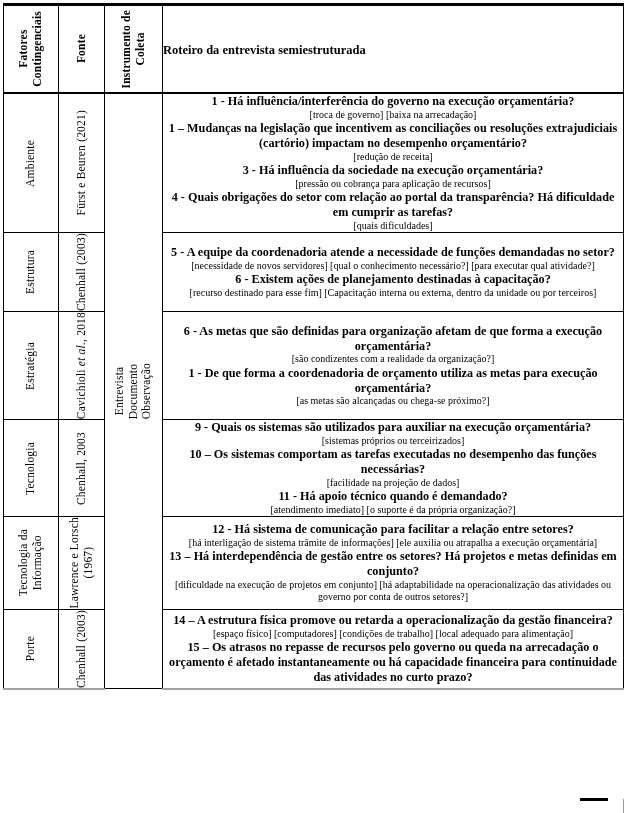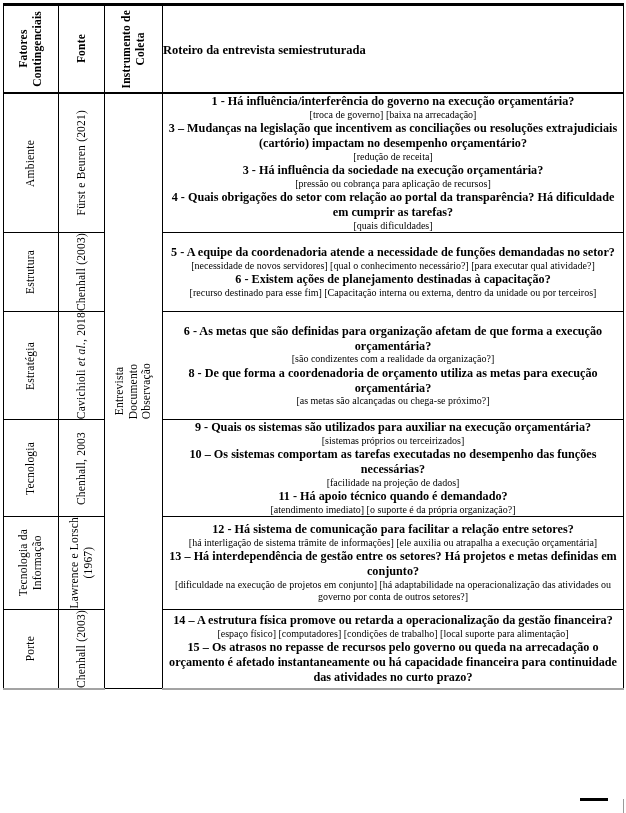--- a/index.html
+++ b/index.html
@@ -185,21 +185,21 @@
           <td class="instr-cell" rowspan="6">
             <div class="rot-wrap">
               <span class="rot">Entrevista
 Documento
 Observação</span>
             </div>
           </td>
           <td class="script-cell">
             <p class="q">1 - Há influência/interferência do governo na execução orçamentária?</p>
             <p class="probe">[troca de governo] [baixa na arrecadação]</p>
-            <p class="q">3 – Mudanças na legislação que incentivem as conciliações ou resoluções extrajudiciais (cartório) impactam no desempenho orçamentário?</p>
+            <p class="q">1 – Mudanças na legislação que incentivem as conciliações ou resoluções extrajudiciais (cartório) impactam no desempenho orçamentário?</p>
             <p class="probe">[redução de receita]</p>
             <p class="q">3 - Há influência da sociedade na execução orçamentária?</p>
             <p class="probe">[pressão ou cobrança para aplicação de recursos]</p>
             <p class="q">4 - Quais obrigações do setor com relação ao portal da transparência? Há dificuldade em cumprir as tarefas?</p>
             <p class="probe">[quais dificuldades]</p>
           </td>
         </tr>
         <tr>
           <td class="factor-cell">
             <div class="rot-wrap">
@@ -225,21 +225,21 @@
             </div>
           </td>
           <td class="source-cell">
             <div class="rot-wrap">
               <span class="rot">Cavichioli <span class="it">et al.</span>, 2018</span>
             </div>
           </td>
           <td class="script-cell">
             <p class="q">6 - As metas que são definidas para organização afetam de que forma a execução orçamentária?</p>
             <p class="probe">[são condizentes com a realidade da organização?]</p>
-            <p class="q">8 - De que forma a coordenadoria de orçamento utiliza as metas para execução orçamentária?</p>
+            <p class="q">1 - De que forma a coordenadoria de orçamento utiliza as metas para execução orçamentária?</p>
             <p class="probe">[as metas são alcançadas ou chega-se próximo?]</p>
           </td>
         </tr>
         <tr>
           <td class="factor-cell">
             <div class="rot-wrap">
               <span class="rot">Tecnologia</span>
             </div>
           </td>
           <td class="source-cell">
@@ -282,21 +282,21 @@
               <span class="rot">Porte</span>
             </div>
           </td>
           <td class="source-cell">
             <div class="rot-wrap">
               <span class="rot">Chenhall (2003)</span>
             </div>
           </td>
           <td class="script-cell">
             <p class="q">14 – A estrutura física promove ou retarda a operacionalização da gestão financeira?</p>
-            <p class="probe">[espaço físico] [computadores] [condições de trabalho] [local suporte para alimentação]</p>
+            <p class="probe">[espaço físico] [computadores] [condições de trabalho] [local adequado para alimentação]</p>
             <p class="q">15 – Os atrasos no repasse de recursos pelo governo ou queda na arrecadação o orçamento é afetado instantaneamente ou há capacidade financeira para continuidade das atividades no curto prazo?</p>
           </td>
         </tr>
       </tbody>
   </table>
 
   <div class="corner-rule"></div>
   <div class="corner-artifact"></div>
 </div>
 

